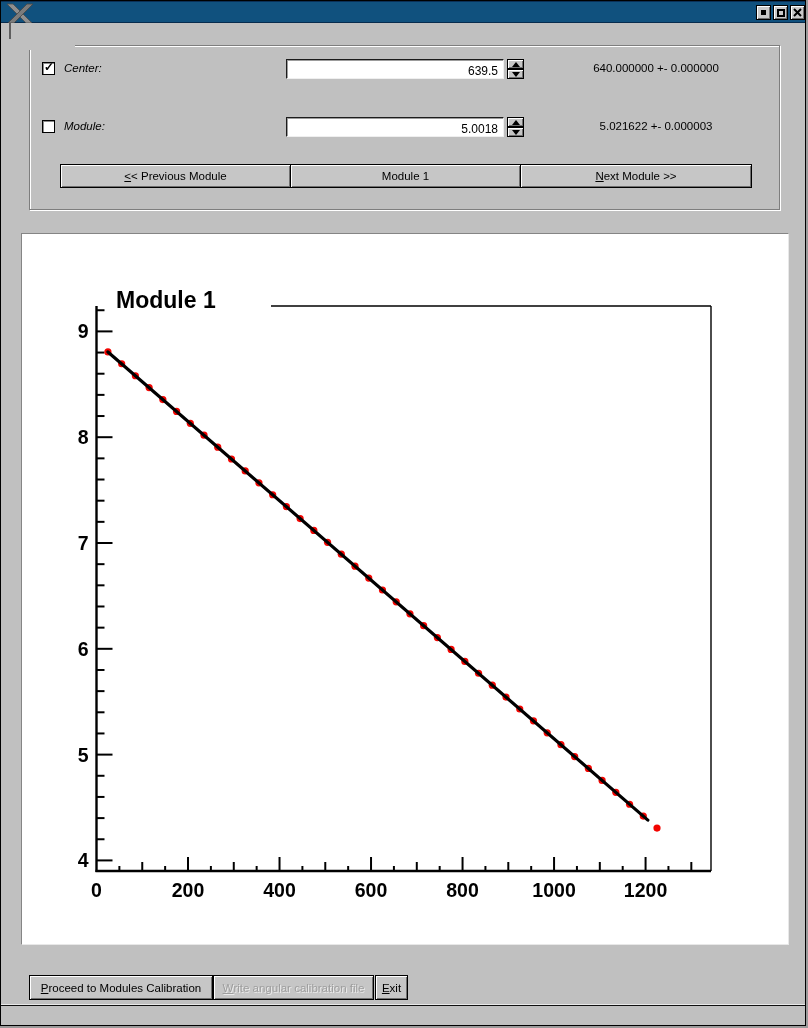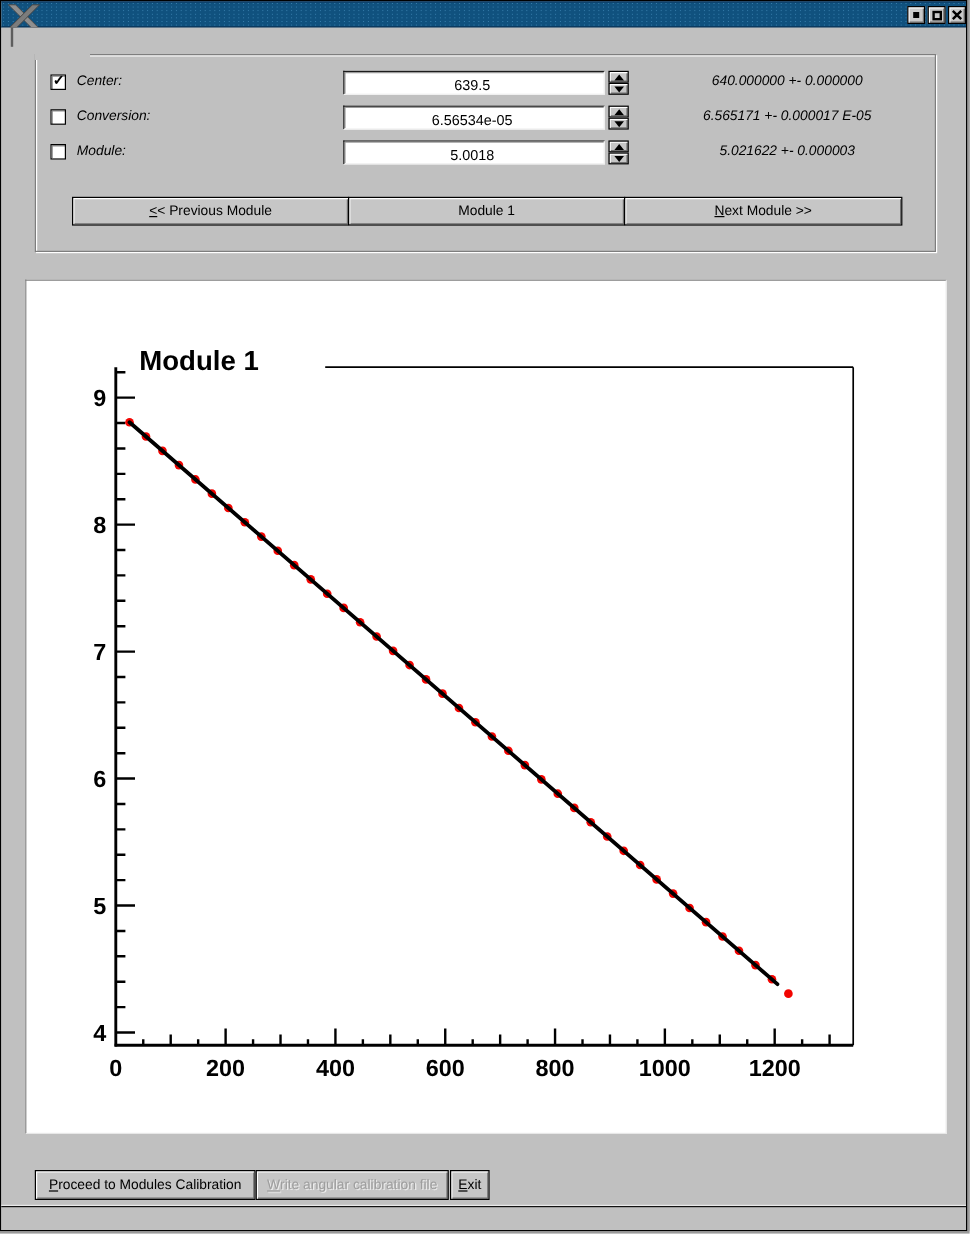--- a/index.html
+++ b/index.html
@@ -26,30 +26,30 @@
   .gap{position:absolute;left:-1px;top:-1px;width:46px;height:5px;background:#c0c0c0;}
   .ctl-row{position:absolute;left:0;width:100%;height:20px;}
   .checkbox{position:absolute;left:12px;top:3px;width:13px;height:13px;background:#fff;
             border:1px solid #000;box-shadow:inset 1px 1px 0 #8a8a8a;}
   .check{display:none;position:absolute;left:1px;top:-3px;font-size:12px;font-weight:bold;color:#000;}
   .checkbox[data-checked="true"] .check{display:block;}
   .ctl-label{position:absolute;left:34px;top:3px;font-size:11.5px;color:#000;font-style:italic;}
   .spin-input{position:absolute;left:256px;top:0;width:218px;height:20px;background:#fff;
               border:1px solid #1c1c1c;border-bottom-color:#efefef;border-right-color:#efefef;
               box-shadow:inset 1px 1px 0 #9c9c9c;
-              text-align:center;padding:4px 5px 0 2px;font-size:12px;font-family:"Liberation Sans",sans-serif;}
+              text-align:right;padding:4px 5px 0 2px;font-size:12px;font-family:"Liberation Sans",sans-serif;}
   .spin{position:absolute;left:477px;top:0;width:17px;height:20px;display:flex;flex-direction:column;}
   .sp{flex:1;background:#c6c6c6;border:1px solid #000;
       box-shadow:inset 1px 1px 0 #fff,inset -1px -1px 0 #707070;
       display:flex;align-items:center;justify-content:center;}
   .tri-up{width:0;height:0;border-left:4px solid transparent;border-right:4px solid transparent;
           border-bottom:5px solid #000;}
   .tri-dn{width:0;height:0;border-left:4px solid transparent;border-right:4px solid transparent;
           border-top:5px solid #000;}
-  .result{position:absolute;left:522px;top:3px;width:208px;text-align:center;font-size:11.5px;color:#000;font-style:italic;}
+  .result{position:absolute;left:522px;top:3px;width:208px;text-align:center;font-size:11.5px;color:#000;}
   .btn{position:absolute;height:24px;background:#c6c6c6;border:1px solid #000;
        box-shadow:inset 1px 1px 0 #fff,inset -1px -1px 0 #6f6f6f;
        display:flex;align-items:center;justify-content:center;font-size:11.5px;color:#000;cursor:default;}
   .btn u{text-decoration:underline;}
   .btn.disabled{color:#9e9e9e;text-shadow:1px 1px 0 #ebebeb;}
   .canvas{position:absolute;left:20px;top:210px;width:768px;height:712px;background:#fff;
           border:1px solid #858585;border-bottom-color:#e8e8e8;border-right-color:#e8e8e8;}
   .divider{position:absolute;left:0;top:982px;width:806px;height:1px;background:#111;}
   .divider-light{position:absolute;left:0;top:981px;width:806px;height:1px;background:#e9e9e9;}
 </style>
@@ -94,34 +94,20 @@
           <span class="sp">
               <i class="tri-up"></i>
             </span>
           <span class="sp">
               <i class="tri-dn"></i>
             </span>
         </span>
         <span class="result">640.000000 +- 0.000000</span>
       </div>
 
-      <div class="ctl-row" style="top:42px">
-        <span class="checkbox" data-checked="false"></span>
-        <span class="ctl-label">Conversion:</span>
-        <input class="spin-input" value="6.56534e-05" style="">
-        <span class="spin">
-          <span class="sp">
-              <i class="tri-up"></i>
-            </span>
-          <span class="sp">
-              <i class="tri-dn"></i>
-            </span>
-        </span>
-        <span class="result">6.565171 +- 0.000017 E-05</span>
-      </div>
 
       <div class="ctl-row" style="top:71px">
         <span class="checkbox" data-checked="false"></span>
         <span class="ctl-label">Module:</span>
         <input class="spin-input" value="5.0018" style="">
         <span class="spin">
           <span class="sp">
               <i class="tri-up"></i>
             </span>
           <span class="sp">

